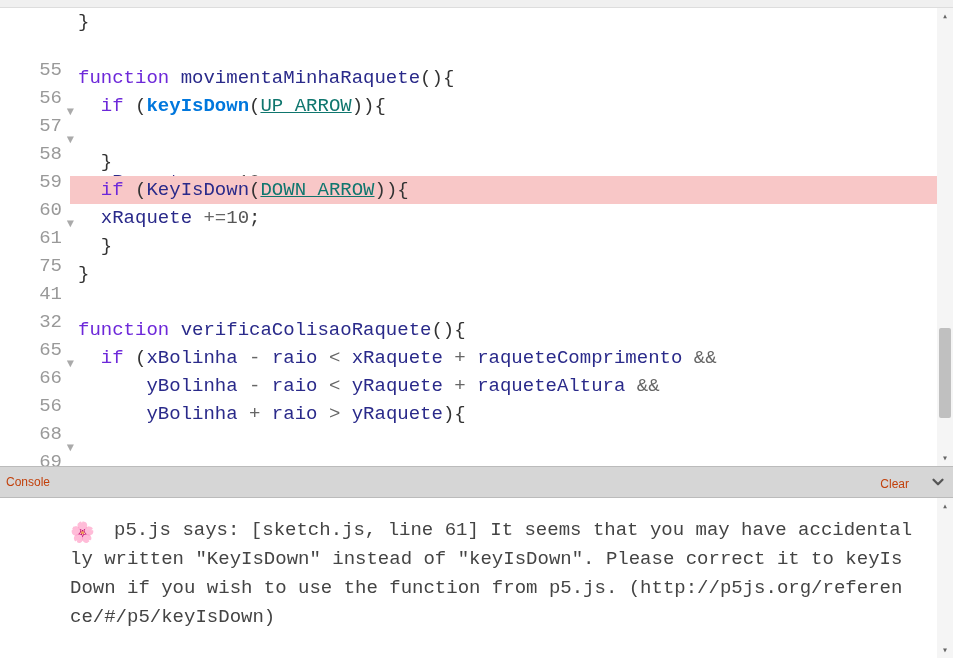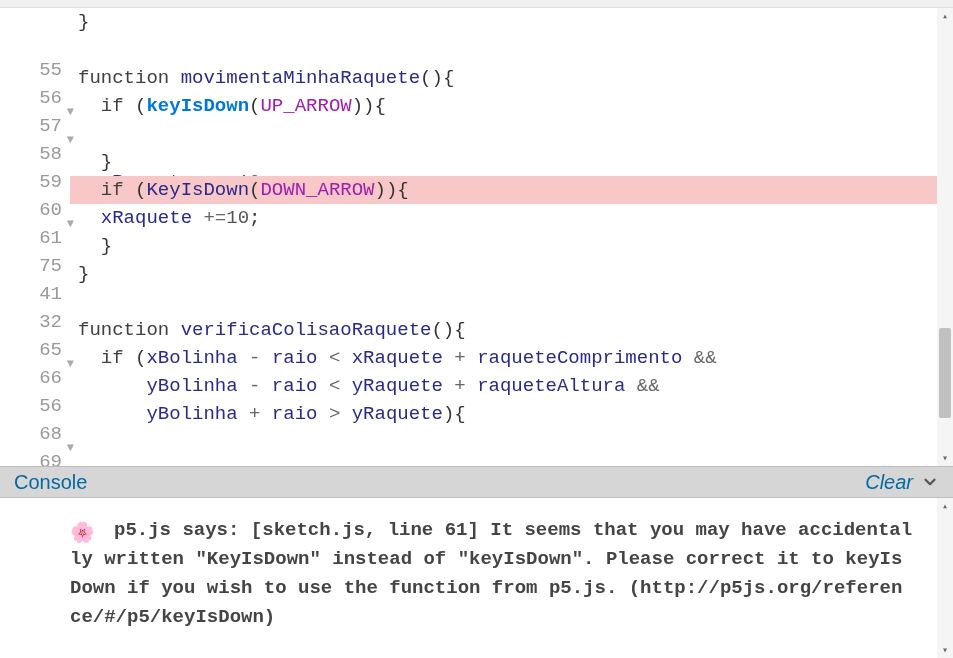--- a/index.html
+++ b/index.html
@@ -84,49 +84,48 @@
     font-size: 12px;
   }
   .code-content {
     padding-left: 8px;
     white-space: pre;
     flex: 1;
   }
   .line-highlight-gray .code-content { background: #eeeeee; margin-top: 48px; }
   .line-highlight-pink .code-content { background: #f8c7c7; }
   .line-highlight-pink .gutter { background: #000000; }
-  .kw { color: #404040; }
+  .kw { color: #6d28d9; }
   .fn { color: #2a2a8a; }
   .call { color: #0077dd; font-weight: bold; }
-  .const { color: #a21caf; }
+  .const { color: #0f766e; text-decoration: underline; }
   .var { color: #2a2a8a; }
   .num { color: #555; }
   .punct { color: #333; }
   .op { color: #666; }
   .err-call { color: #2a2a8a; }
 
   .console-header {
     height: 32px;
     background: #d6d6d6;
     border-top: 1px solid #bbb;
     border-bottom: 1px solid #bbb;
     display: flex;
     align-items: center;
     justify-content: space-between;
-    padding: 0 14px;
+    padding: 0 6px;
     font-family: -apple-system, Arial, sans-serif;
-    font-size: 20px;
-    color: #0369a1;
+    font-size: 12px;
+    color: #c2410c;
   }
   .console-clear {
     display: flex;
-    align-items: center;
-    gap: 8px;
+    align-items: flex-end;
+    gap: 20px;
     cursor: pointer;
-    font-style: italic;
   }
   .console-body {
     flex: 0 0 160px;
     background: #fff;
     position: relative;
     overflow: hidden;
   }
   .console-msg {
     padding: 18px 40px 8px 70px;
     font-family: 'Consolas', 'Monaco', 'Courier New', monospace;
@@ -138,21 +137,20 @@
   .console-icon {
     position: absolute;
     left: 70px;
     top: 21px;
     font-size: 20px;
   }
   .console-text {
     text-indent: 44px;
     word-break: break-all;
     white-space: pre-wrap;
-    font-weight: bold;
   }
   .console-scrollbar {
     position: absolute;
     right: 0;
     top: 0;
     bottom: 0;
     width: 16px;
     background: #f5f5f5;
   }
   .chevron-down-svg { width: 18px; height: 18px; }

